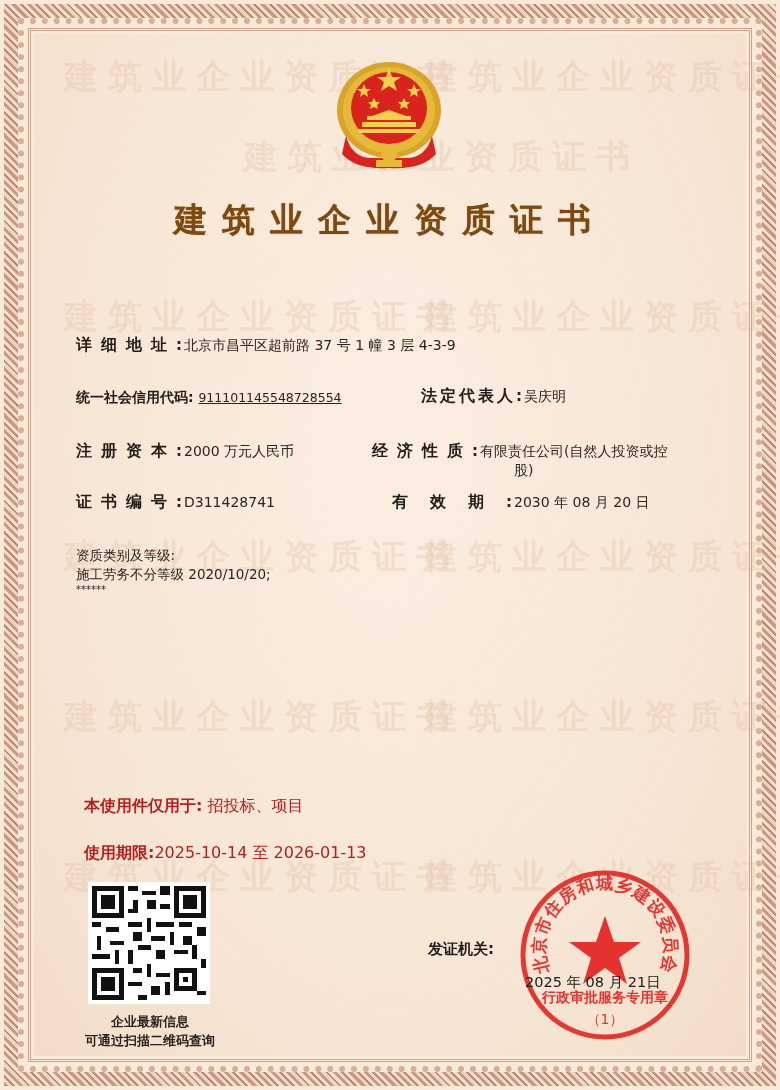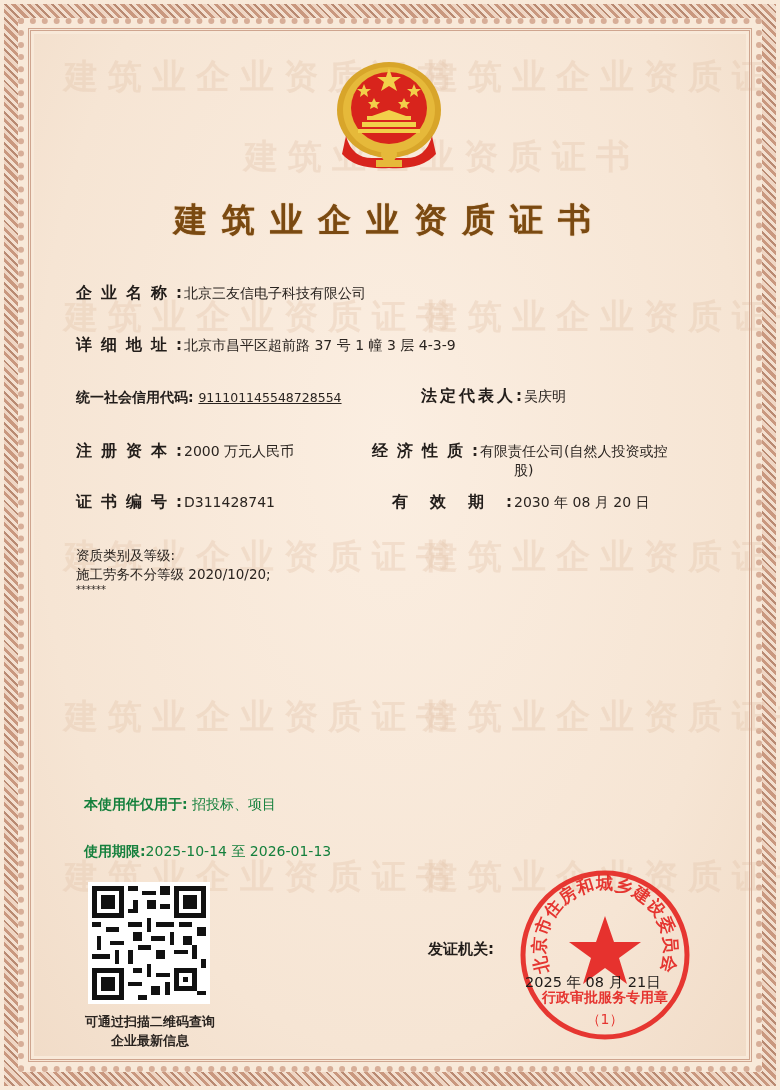--- a/index.html
+++ b/index.html
@@ -37,21 +37,21 @@
     font-size: 33px; font-weight: bold; color: #7a4a12; letter-spacing: 15px;
     text-shadow: 0 0 1px #a56a25;
   }
   .row { position: absolute; font-size: 15px; white-space: nowrap; }
   .lbl { font-weight: bold; font-size: 16px; letter-spacing: 9px; color: #221d1a; }
   .lbl.tight { letter-spacing: 0; font-size: 14px; }
   .lbl.mid { letter-spacing: 3px; }
   .val { color: #2a2420; font-size: 14px; }
   .colon { font-weight: bold; margin-right: 2px; }
   .qual { position: absolute; left: 76px; top: 546px; font-size: 13.5px; line-height: 19px; color: #2a2420; }
-  .usage { position: absolute; left: 84px; font-size: 14px; color: #15803d; white-space: nowrap; }
+  .usage { position: absolute; left: 84px; font-size: 16px; color: #b91c1c; white-space: nowrap; }
   .usage b { font-weight: bold; }
   .qr { position: absolute; left: 88px; top: 882px; width: 122px; height: 122px; background: #fff; padding: 4px; }
   .qr-caption { position: absolute; left: 58px; top: 1012px; width: 184px; text-align: center; font-size: 13px; font-weight: bold; line-height: 19px; color: #2a2420; }
   .issuer { position: absolute; left: 428px; top: 940px; font-size: 15px; font-weight: bold; color: #221d1a; }
   .seal { position: absolute; left: 518px; top: 868px; width: 174px; height: 174px; }
   .issue-date { position: absolute; left: 525px; top: 973px; font-size: 14.5px; color: #1d1a18; white-space: nowrap; }
 </style>
 </head>
 <body>
 
@@ -88,23 +88,20 @@
       <rect x="26" y="71" width="62" height="4"></rect>
       <polygon points="40,58 57,52 74,58"></polygon>
     </g>
     <path d="M14 78 Q20 100 40 100 L74 100 Q94 100 100 78 L104 96 Q90 112 57 110 Q24 112 10 96 Z" fill="#d8241c"></path>
     <circle cx="57" cy="96" r="8" fill="#e6b93a"></circle>
     <rect x="44" y="102" width="26" height="7" fill="#e6b93a"></rect>
   </svg>
 
   <div class="title">建筑业企业资质证书</div>
 
-  <div class="row" style="left:76px;top:283px;">
-    <span class="lbl">企业名称</span><span class="colon">:</span><span class="val">北京三友信电子科技有限公司</span>
-  </div>
   <div class="row" style="left:76px;top:335px;">
     <span class="lbl">详细地址</span><span class="colon">:</span><span class="val">北京市昌平区超前路 37 号 1 幢 3 层 4-3-9</span>
   </div>
   <div class="row" style="left:76px;top:388px;">
     <span class="lbl tight">统一社会信用代码:</span>
     <span class="val" style="font-size:12.5px;text-decoration:underline;">91110114554872855​4</span>
   </div>
   <div class="row" style="left:392px;top:386px;margin-left:29px;">
     <span class="lbl mid">法定代表人</span><span class="colon">:</span><span class="val">吴庆明</span>
   </div>
@@ -184,22 +181,22 @@
         <rect x="16" y="21" width="1" height="3"></rect>
       <rect x="18" y="18" width="5" height="5"></rect>
         <rect x="19" y="19" width="3" height="3" fill="#fff"></rect>
         <rect x="20" y="20" width="1" height="1"></rect>
       <rect x="23" y="23" width="2" height="1"></rect>
         <rect x="10" y="24" width="2" height="1"></rect>
         <rect x="8" y="5" width="1" height="1"></rect>
     </g>
   </svg>
   <div class="qr-caption">
+    <div>企业最新信息</div>
     <div>可通过扫描二维码查询</div>
-    <div>企业最新信息</div>
   </div>
 
   <div class="issuer">发证机关:</div>
   <svg class="seal" viewBox="0 0 174 174">
     <defs>
       <path id="sealArc" d="M 30 100 A 60 60 0 1 1 144 100"></path>
     </defs>
     <circle cx="87" cy="87" r="82" fill="none" stroke="#e4231f" stroke-width="5" opacity="0.9"></circle>
     <text font-size="17" font-weight="bold" fill="#e4231f" opacity="0.9" letter-spacing="1">
       <textPath href="#sealArc" startOffset="50%" text-anchor="middle">北京市住房和城乡建设委员会</textPath>

